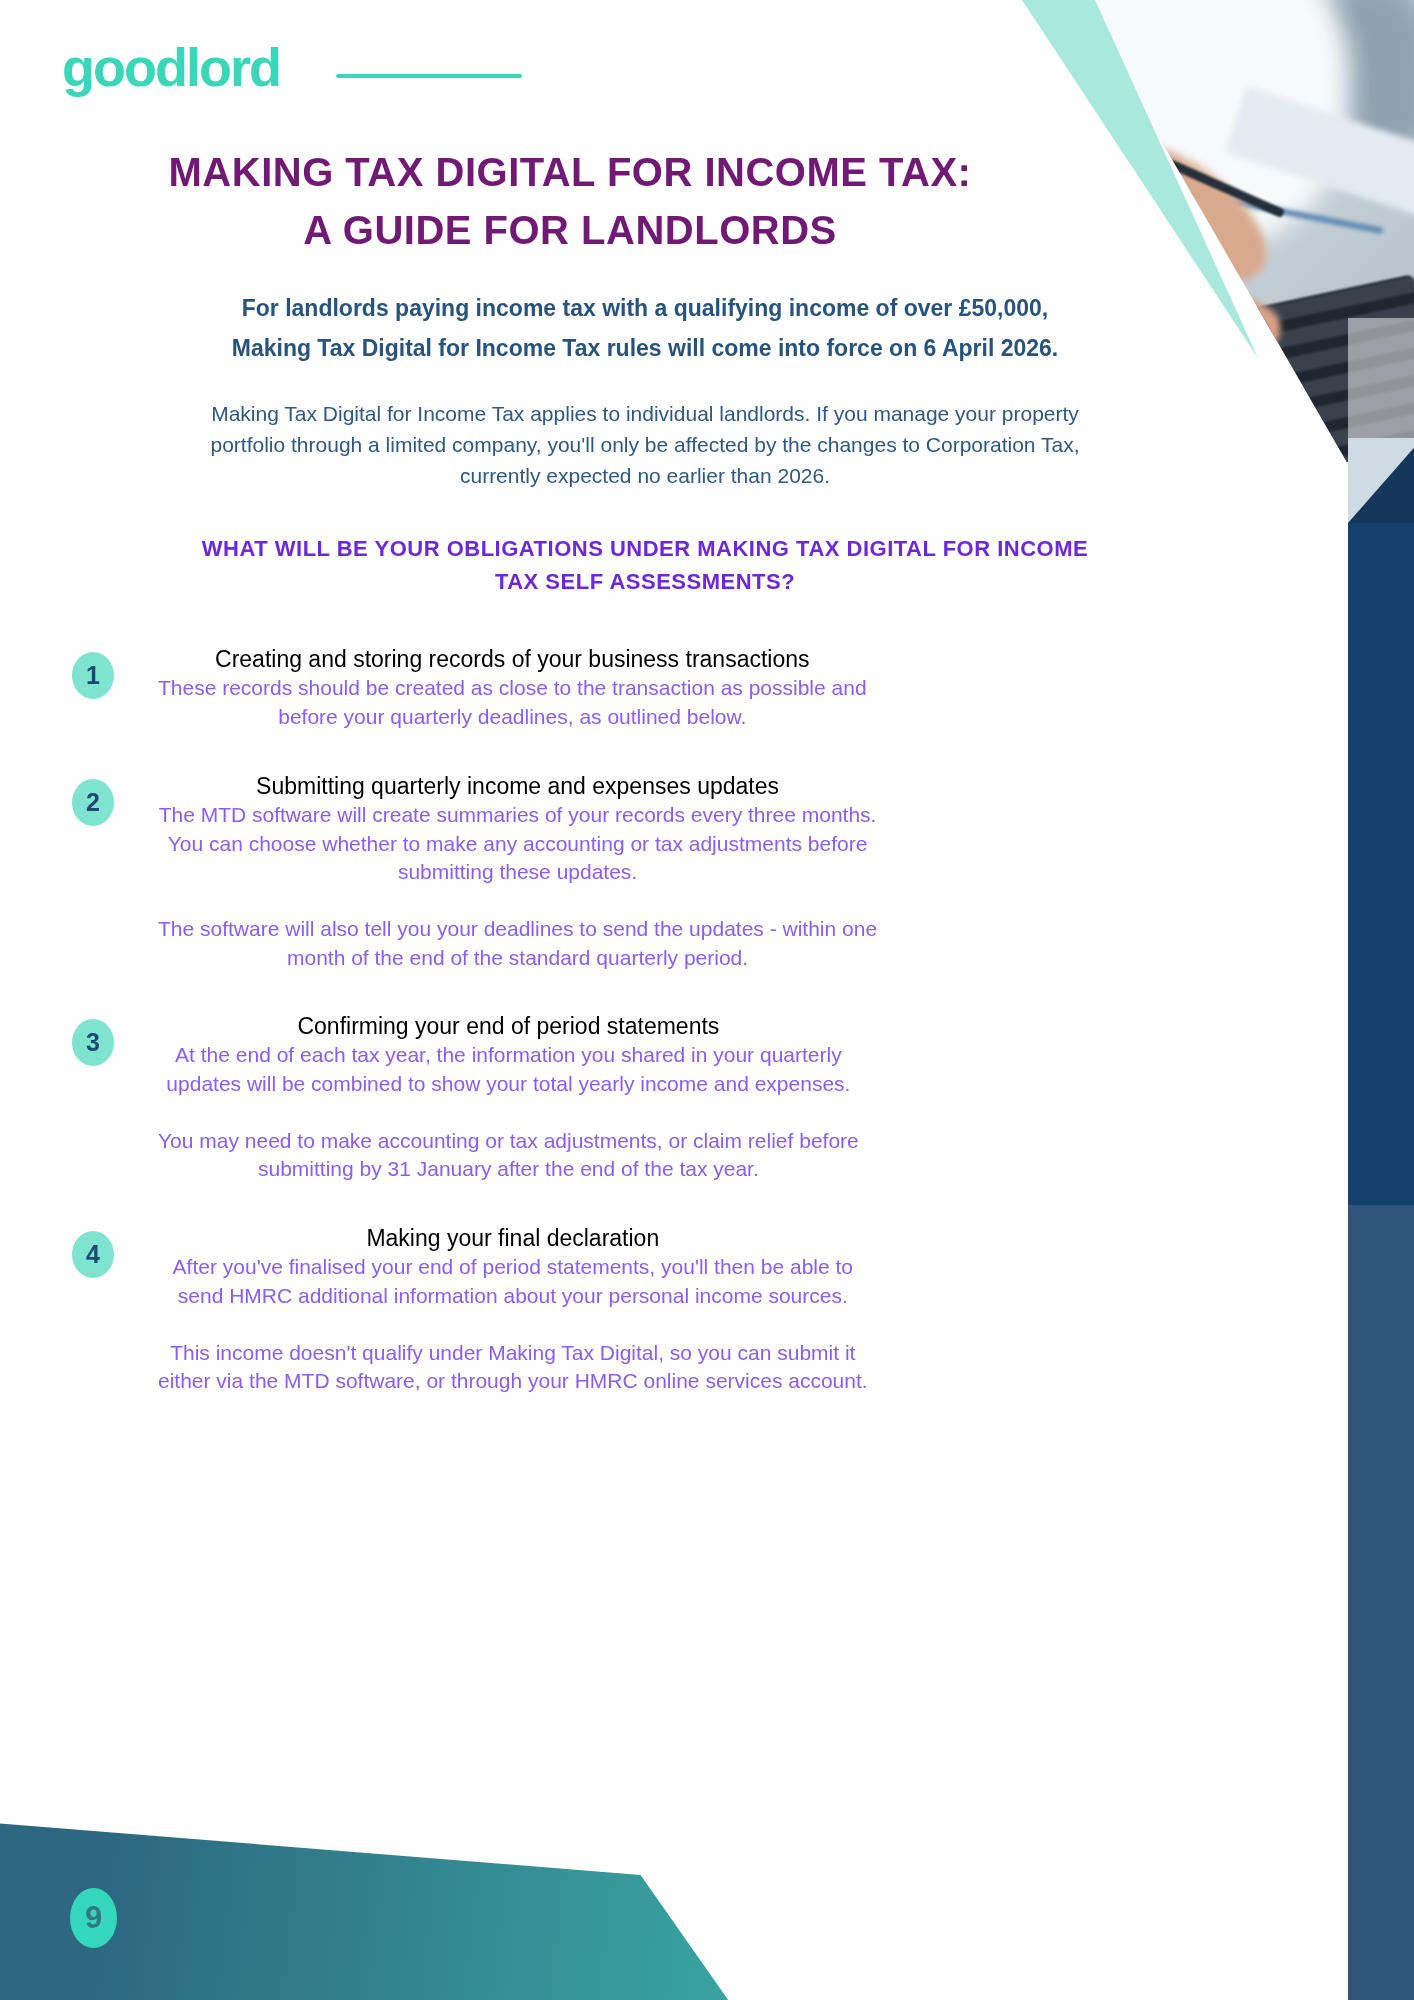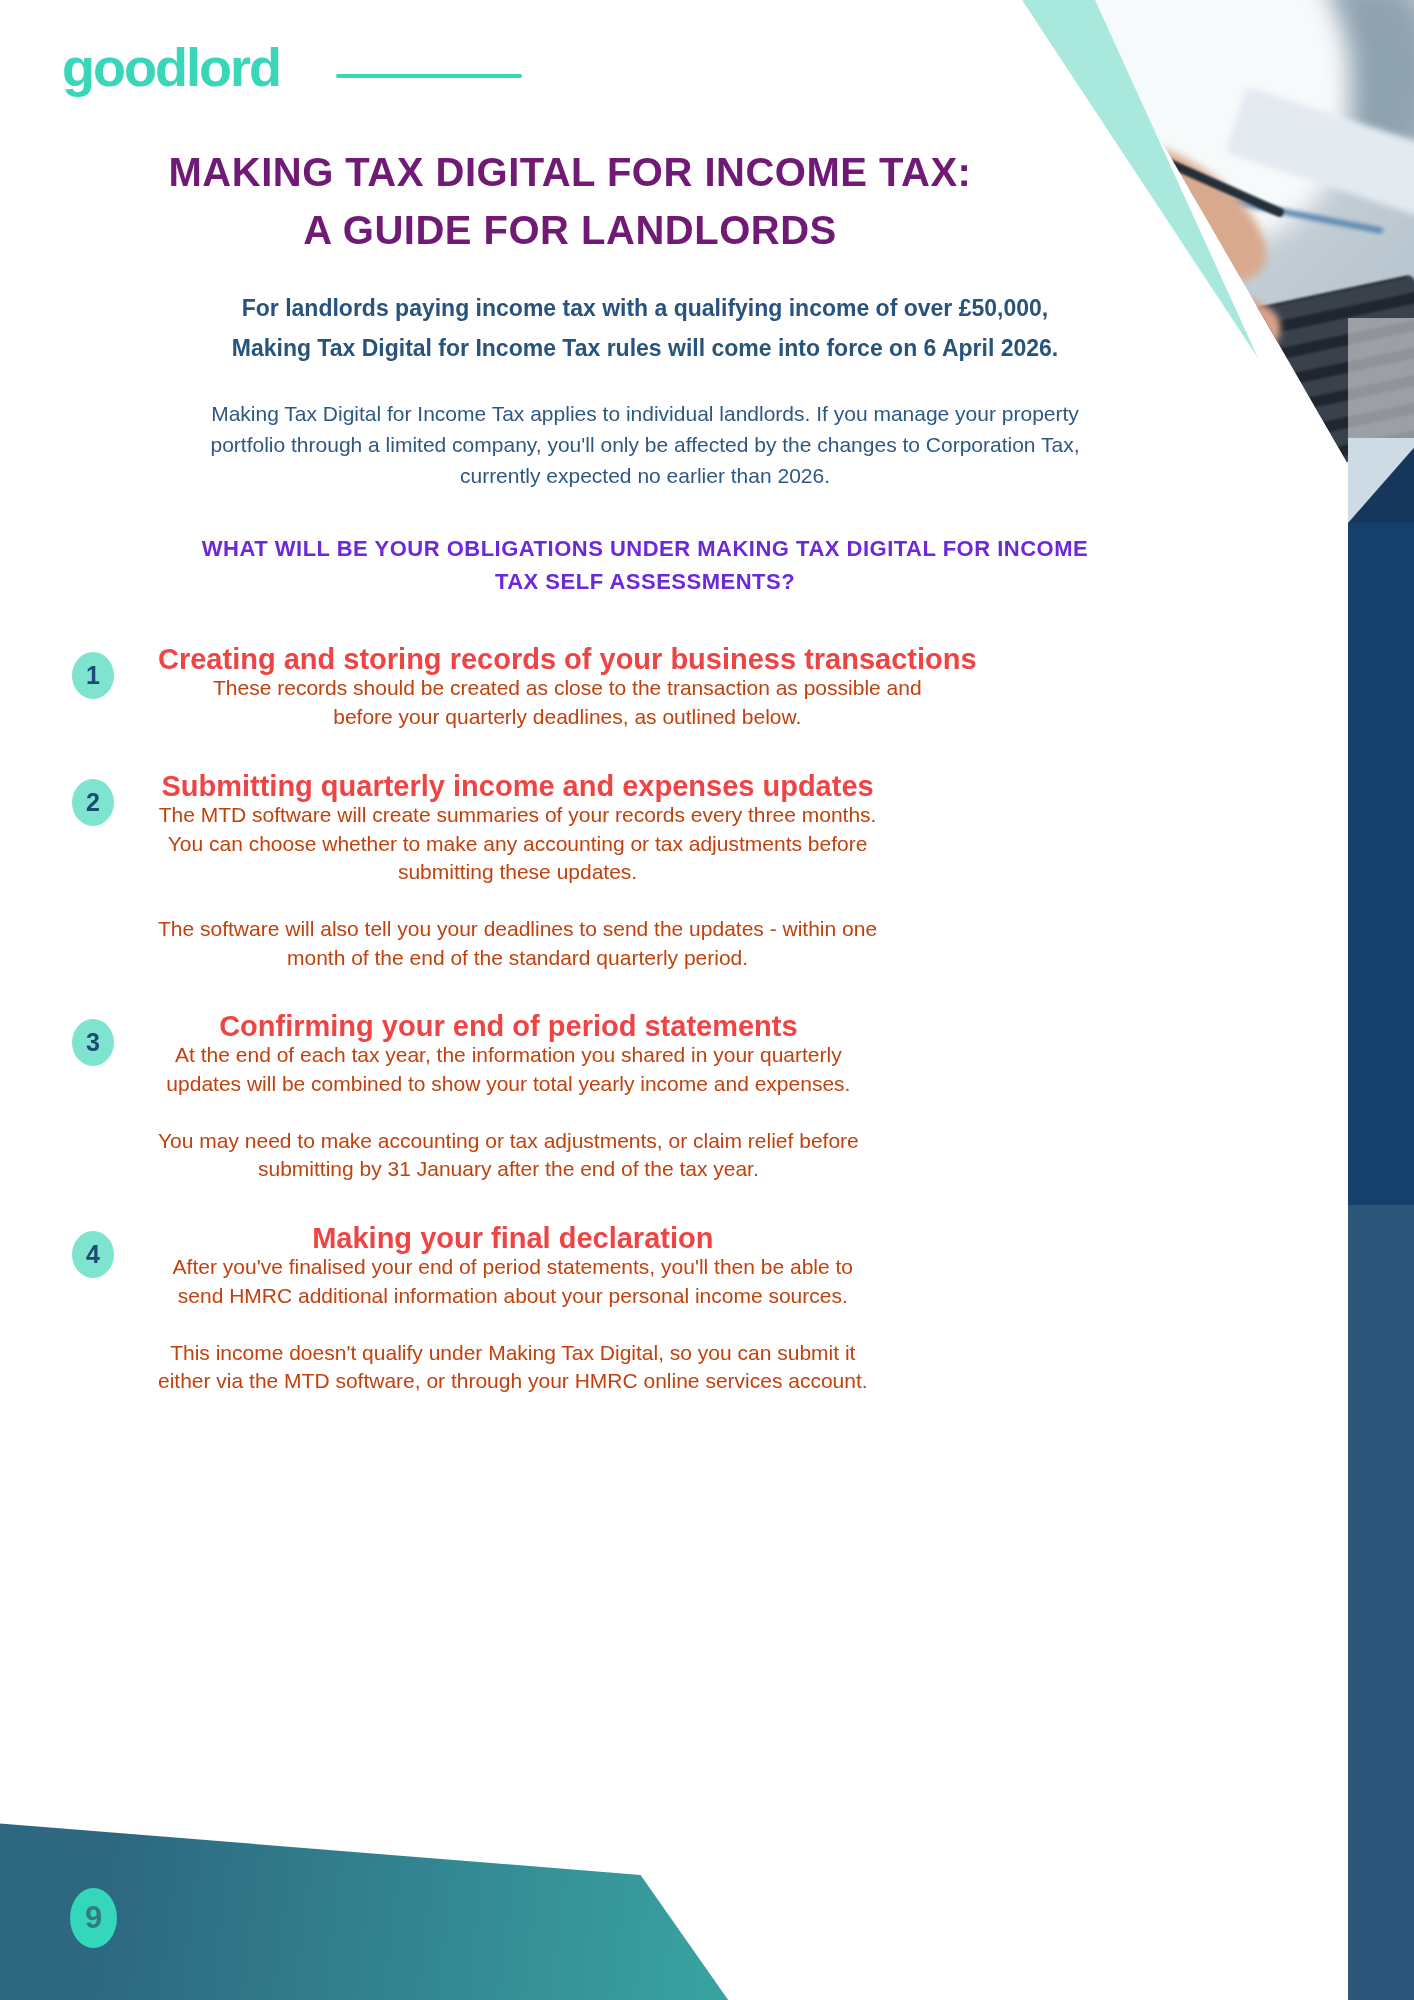--- a/index.html
+++ b/index.html
@@ -43,24 +43,24 @@
   
   .item{position:absolute;left:72px;display:flex;align-items:flex-start;width:1180px;}
   .item-badge{
     flex:0 0 auto;width:42px;height:47px;border-radius:50%;
     background:#7EE3CF;display:flex;align-items:center;justify-content:center;
     margin-top:7px;
   }
   .item-badge span{font-size:25px;font-weight:bold;color:#1D4A73;}
   .item-text{margin-left:44px;}
   .item-title{
-    margin:0;font-size:29px;line-height:29px;font-weight:bold;color:#ef4444;
+    margin:0;font-size:23px;line-height:29px;font-weight:normal;color:#000000;
   }
   .item-body{
-    margin:0;font-size:21px;line-height:28.6px;color:#c2410c;
+    margin:0;font-size:21px;line-height:28.6px;color:#8b5cf6;
     white-space:pre-line;
   }
   .item-1{top:645px;} .item-2{top:772px;} .item-3{top:1012px;} .item-4{top:1224px;}
   
   .photo{
     position:absolute;left:1080px;top:0;width:334px;height:462px;
     clip-path:polygon(0% 0%, 100% 0%, 100% 97.5%, 79.9% 100%);
     background:linear-gradient(135deg,#dfe5e9 0%,#c3ced6 55%,#aebcc7 100%);
   }
   .photo *{position:absolute;}

